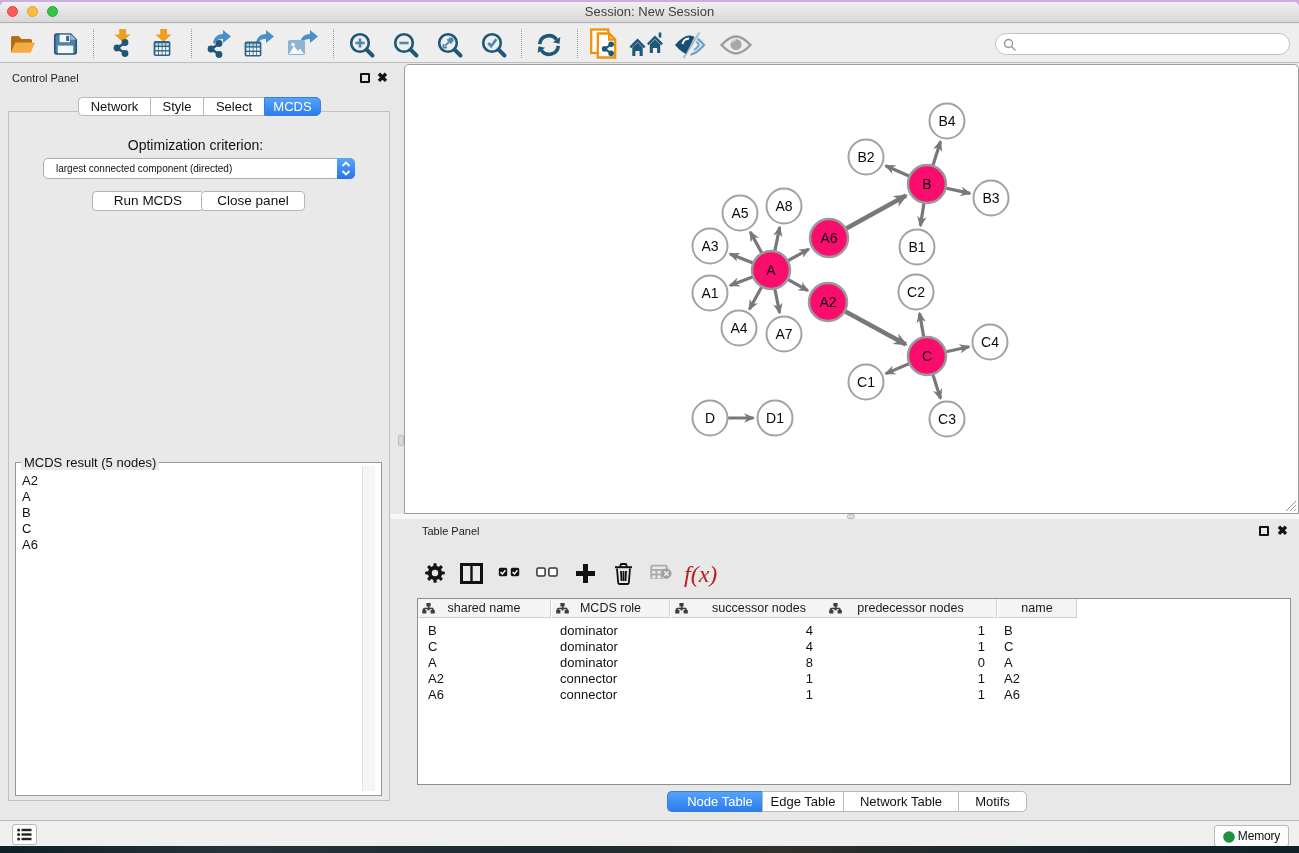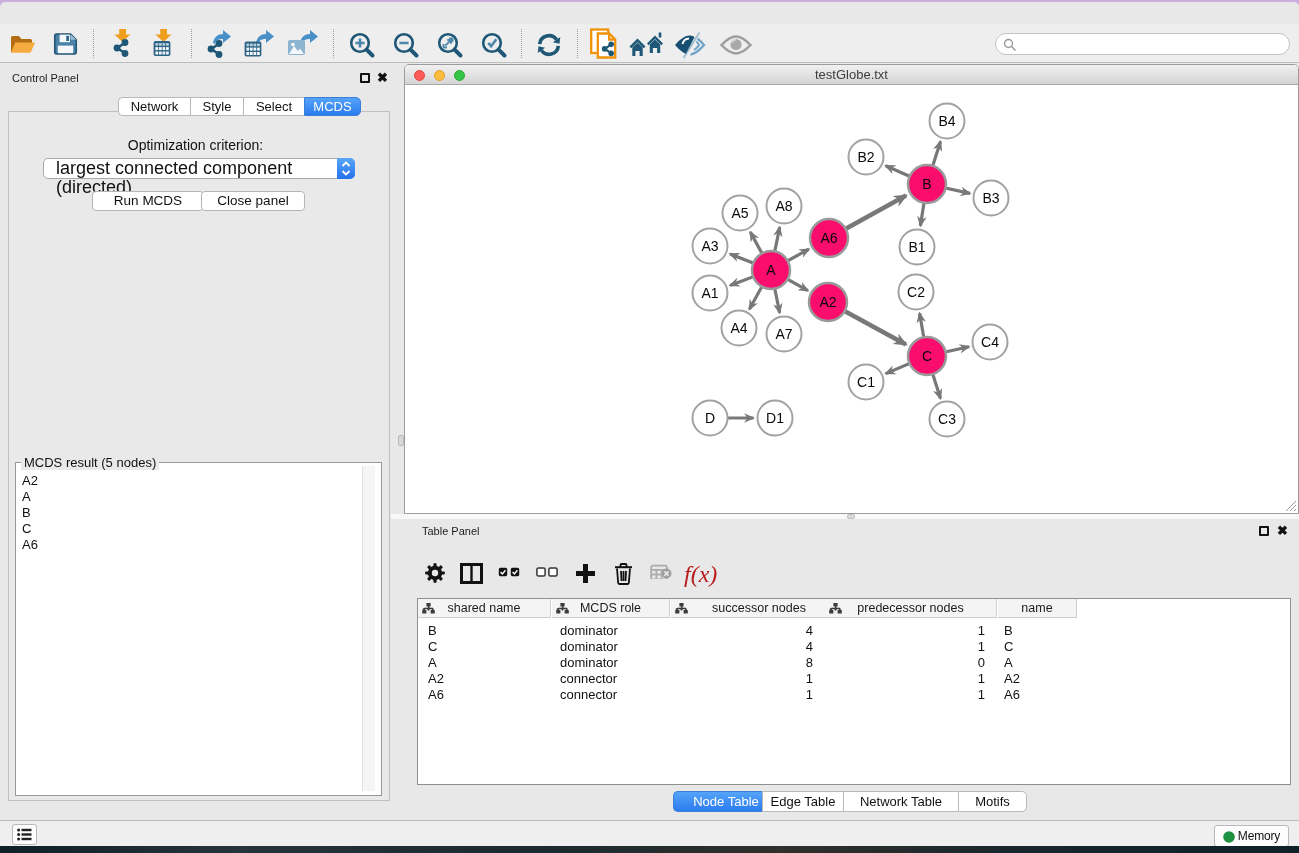--- a/index.html
+++ b/index.html
@@ -18,24 +18,24 @@
 #searchbox { position:absolute; left:995px; top:9px; width:295px; height:22px; background:#fff;
   border:1px solid #c3c3c3; border-radius:12px; }
 #main { position:absolute; left:0; top:61px; width:1299px; height:757px; background:#e8e8e8; }
 .paneltitle { position:absolute; font-size:11px; color:#1d1d1d; }
 .wicon { position:absolute; width:10px; height:10px; border:2px solid #111; border-radius:1px; }
 .xicon { position:absolute; font-size:13px; font-weight:bold; color:#111; line-height:10px; }
 #cp-content { position:absolute; left:8px; top:48px; width:382px; height:690px; background:#e9e9e9; border:1px solid #c0c0c0; }
 .seg { position:absolute; top:0; height:19px; background:#fff; border:1px solid #b9b9b9; border-right-width:0;
   font-size:13px; color:#111; text-align:center; line-height:18px; }
 .seg.sel { background:linear-gradient(#55a3f8,#2c7cf0); color:#fff; border-color:#3a7fd8; }
-#cptabs { position:absolute; left:0; top:34px; width:391px; height:19px;margin-left:40px; }
+#cptabs { position:absolute; left:0; top:34px; width:391px; height:19px; }
 #optlabel { position:absolute; left:0; top:74px; width:391px; text-align:center; font-size:14px; color:#111; }
 #dropdown { position:absolute; left:43px; top:95px; width:312px; height:21px; background:#fff;
-  border:1px solid #ababab; border-radius:5px; font-size:18px; color:#111; line-height:19px; padding-left:12px; }
+  border:1px solid #ababab; border-radius:5px; font-size:10px; color:#111; line-height:19px; padding-left:12px; }
 #spinner { position:absolute; right:-1px; top:-1px; width:18px; height:21px; border-radius:0 5px 5px 0;
   background:linear-gradient(#5ba7f9,#2572ee); }
 .btn { position:absolute; top:128px; height:20px; background:#fff; border:1px solid #b5b5b5; border-radius:4px;
   font-size:13.5px; color:#111; text-align:center; line-height:18px; }
 #groupbox { position:absolute; left:15px; top:399px; width:367px; height:334px; border:1px solid #989898; background:#fff;padding-left:8px; }
 #grouplegend { position:absolute; left:5px; top:-8px; background:#e9e9e9; padding:0 3px; font-size:13px; color:#111; }
 #mcdslist { position:absolute; left:6px; top:10px; font-size:13px; color:#111; line-height:16px; }
 #listscroll { position:absolute; right:6px; top:3px; width:13px; height:325px; background:#f5f5f5; border-left:1px solid #e2e2e2; }
 #netwin { position:absolute; left:404px; top:1px; width:895px; height:450px; background:#fff;
   border:1px solid #9c9c9c; border-radius:5px 5px 0 0; }
@@ -51,20 +51,26 @@
 .tr span { position:absolute; line-height:16px; }
 .tpi { position:absolute; top:45px; }
 #btabs { position:absolute; left:0; top:273px; width:908px; height:21px; }
 #btabs .seg { height:21px; line-height:20px; }
 #lbtn { position:absolute; left:12px; top:3px; width:25px; height:21px; background:#fdfdfd; border:1px solid #b9b9b9; border-radius:3px; }
 #membtn { position:absolute; left:1214px; top:4px; width:75px; height:22px; background:#fdfdfd; border:1px solid #b9b9b9; border-radius:3px;
   font-size:12px; letter-spacing:-0.2px; color:#111; line-height:21px; text-align:right; padding-right:8px; }
 </style></head><body>
 <div id="topwall"></div>
 <div id="appwin">
+  <div id="titlebar">
+    <div class="tl" style="left:7px;background:#fc5b57;border:0.5px solid #e2463f"></div>
+    <div class="tl" style="left:27px;background:#fcbc3f;border:0.5px solid #dfa023"></div>
+    <div class="tl" style="left:47px;background:#34c648;border:0.5px solid #2aa734"></div>
+    <div id="title">Session: New Session</div>
+  </div>
   <div id="toolbar">
       <div class="tbi" style="left:9px;top:7px;width:30px;height:30px"><svg width="28" height="26" viewBox="0 0 28 26">
           <path d="M2,21 V6.8 Q2,5 3.8,5 H9.8 L12.4,8.1 H21.2 Q23,8.1 23,9.9 V12.5 H7 L3.2,21 Z" fill="#b36d12"></path>
           <path d="M1.9,21.8 L6.3,11.6 H26.2 L21.5,21.8 Z" fill="#f6ab41"></path>
         </svg></div>
       <div class="tbi" style="left:52px;top:7px;width:30px;height:30px"><svg width="27" height="26" viewBox="0 0 27 26">
           <path d="M2.8,5 Q2.8,3.2 4.6,3.2 H18.6 L24.2,8.8 V21 Q24.2,22.8 22.4,22.8 H4.6 Q2.8,22.8 2.8,21 Z" fill="#4a82a8" stroke="#265878" stroke-width="1.7"></path>
           <path d="M18.6,3.2 L24.2,8.8 L18.6,8.8 Z" fill="#9dbdd3"></path>
           <rect x="7.6" y="3.6" width="10.4" height="7.6" fill="#f4f8fb"></rect>
           <rect x="14.2" y="4.8" width="2.9" height="5.2" fill="#33678c"></rect>
@@ -268,26 +274,20 @@
       </div>
       <div class="btn" style="left:92px;width:112px">Run MCDS</div>
       <div class="btn" style="left:201px;width:104px">Close panel</div>
       <div id="groupbox">
         <div id="grouplegend">MCDS result (5 nodes)</div>
         <div id="mcdslist">A2<br>A<br>B<br>C<br>A6</div>
         <div id="listscroll"></div>
       </div>
     </div>
     <div id="netwin">
-      <div id="nw-title">
-        <div class="tl" style="left:9px;background:#fc5b57;border:0.5px solid #e2463f"></div>
-        <div class="tl" style="left:29px;background:#fcbc3f;border:0.5px solid #dfa023"></div>
-        <div class="tl" style="left:49px;background:#34c648;border:0.5px solid #2aa734"></div>
-        <div id="title" style="line-height:19px">testGlobe.txt</div>
-      </div>
       <svg width="893" height="428" viewBox="0 0 893 428" style="position:absolute;left:0;top:20px">
           <defs>
             <marker id="arr" viewBox="0 0 13 11" refX="11" refY="5.5" markerWidth="11.5" markerHeight="9.5" orient="auto" markerUnits="userSpaceOnUse">
               <path d="M0,0 L13,5.5 L0,11 L4,5.5 Z" fill="#787878"></path>
             </marker>
             <marker id="arrB" viewBox="0 0 13 11" refX="11" refY="5.5" markerWidth="14.5" markerHeight="12" orient="auto" markerUnits="userSpaceOnUse">
               <path d="M0,0 L13,5.5 L0,11 L4,5.5 Z" fill="#787878"></path>
             </marker>
           </defs>
           <g stroke="#787878">
@@ -504,21 +504,21 @@
           </div>
           <div class="tr" style="top:88px">
             <span style="left:10px">A6</span>
             <span style="left:142px">connector</span>
             <span style="left:253px;width:142px;text-align:right">1</span>
             <span style="left:407px;width:160px;text-align:right">1</span>
             <span style="left:586px">A6</span>
           </div>
       </div>
       <div id="btabs">
-          <div class="seg sel" style="left:282px;width:105px;border-radius:5px 0 0 5px;">Node Table</div>
+          <div class="seg sel" style="left:276px;width:105px;border-radius:5px 0 0 5px;">Node Table</div>
           <div class="seg" style="left:371px;width:81px;">Edge Table</div>
           <div class="seg" style="left:452px;width:115px;">Network Table</div>
           <div class="seg" style="left:567px;width:69px;border-radius:0 5px 5px 0;border-right-width:1px;">Motifs</div>
         </div>
     </div>
   </div>
   <div id="statusbar">
     <div id="lbtn"><svg width="15" height="13" viewBox="0 0 15 13" style="margin:3px 0 0 4px">
           <g fill="#222">
             <circle cx="1.6" cy="2" r="1.5"></circle>

